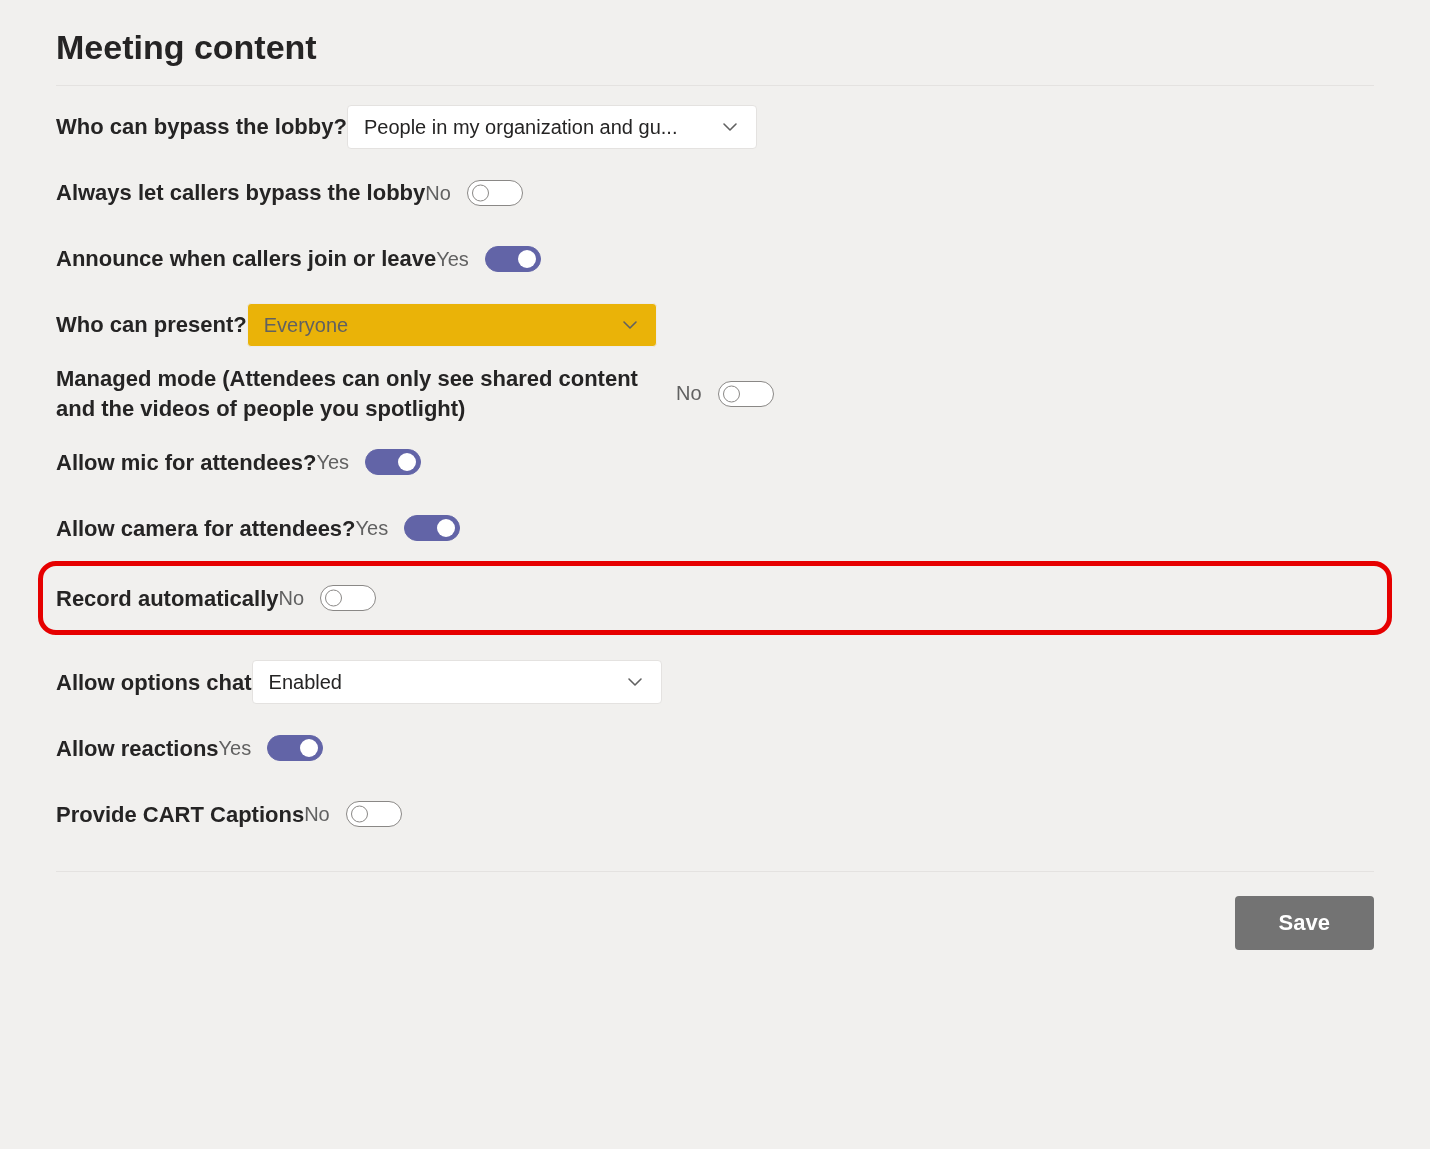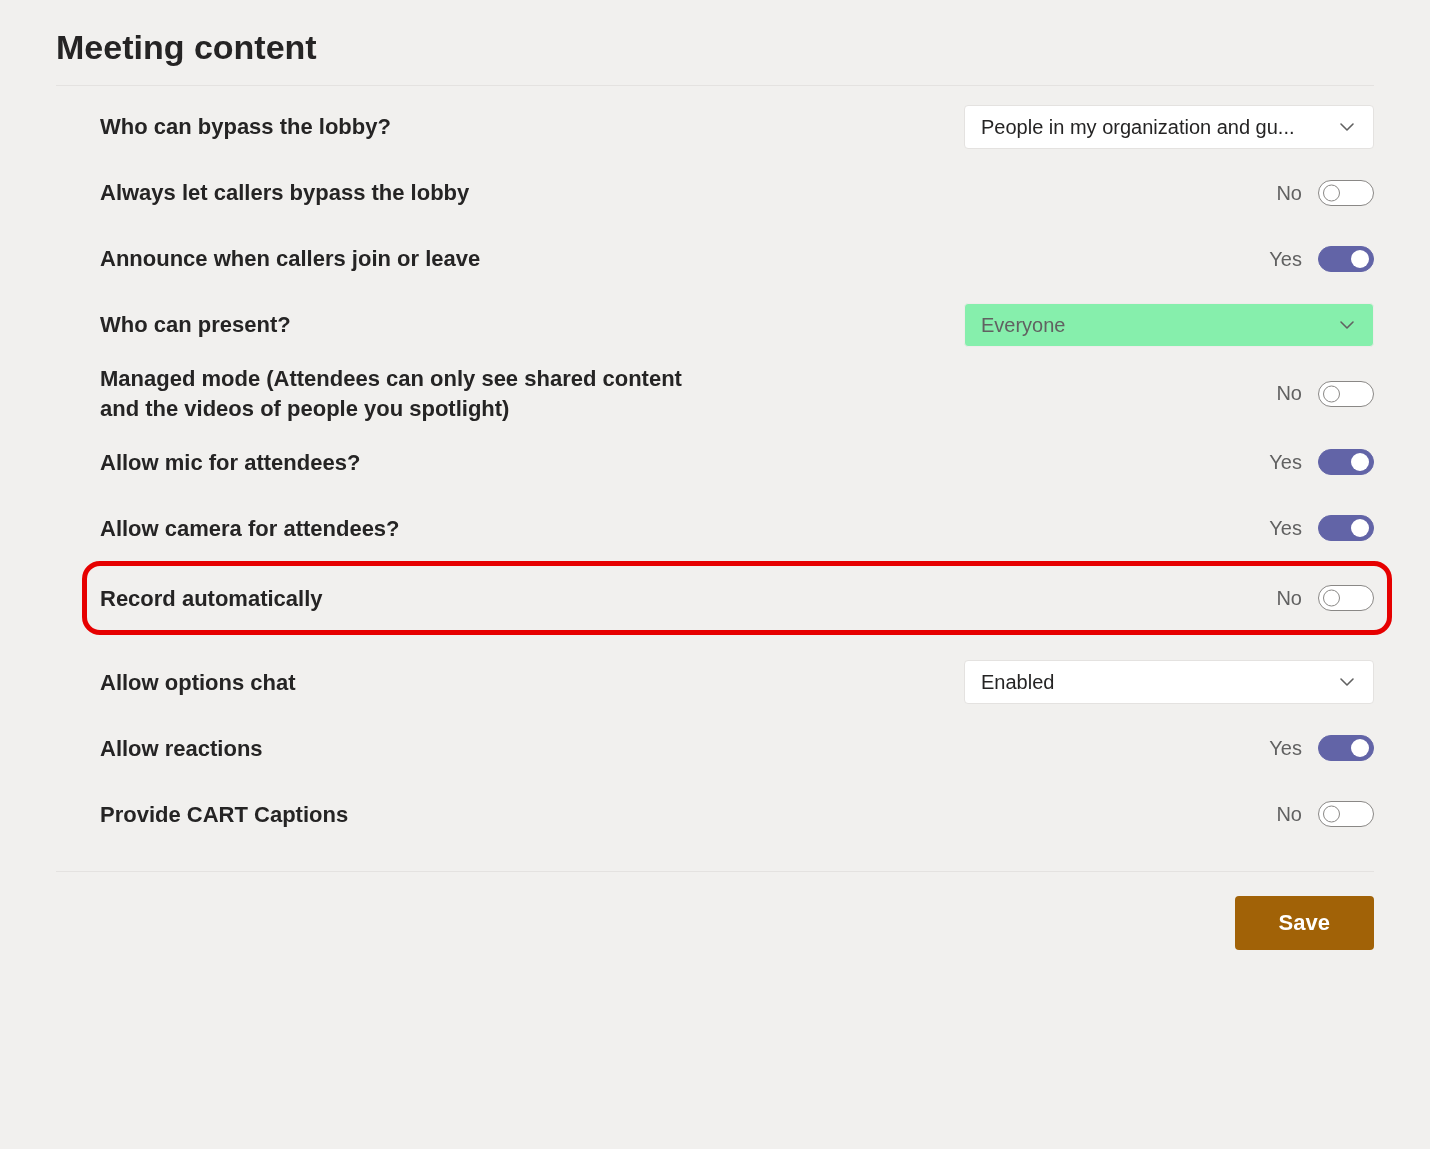--- a/index.html
+++ b/index.html
@@ -23,25 +23,24 @@
   }
   .hr {
     border: none;
     border-top: 1px solid #e4e2e0;
     margin: 0 0 8px 0;
   }
   .rows { }
   .row {
     display: flex;
     align-items: center;
-    justify-content: space-between;
+    justify-content: flex-start;
     min-height: 66px;
     padding: 6px 0;
     position: relative;
-    margin-left: 44px;
   }
   .row .label {
     font-size: 22px;
     font-weight: 600;
     color: #252424;
     line-height: 1.35;
     max-width: 620px;
   }
   .control {
     display: flex;
@@ -57,21 +56,21 @@
     border-radius: 4px;
     display: flex;
     align-items: center;
     justify-content: space-between;
     padding: 0 18px 0 16px;
     font-size: 20px;
     color: #252424;
     cursor: pointer;
   }
   .dropdown.shaded {
-    background: #86efac;
+    background: #eab308;
     border-color: #eeecea;
     color: #616161;
   }
   .dropdown .value {
     white-space: nowrap;
     overflow: hidden;
     text-overflow: ellipsis;
     flex: 1;
     padding-right: 8px;
   }
@@ -138,21 +137,21 @@
   .footer-hr {
     border: none;
     border-top: 1px solid #e4e2e0;
     margin: 24px 0 24px 0;
   }
   .footer {
     display: flex;
     justify-content: flex-end;
   }
   .save-btn {
-    background: #a16207;
+    background: #737373;
     color: #ffffff;
     border: none;
     font-size: 22px;
     font-weight: 600;
     padding: 14px 44px;
     border-radius: 4px;
     cursor: pointer;
   }
 </style>
 </head>

